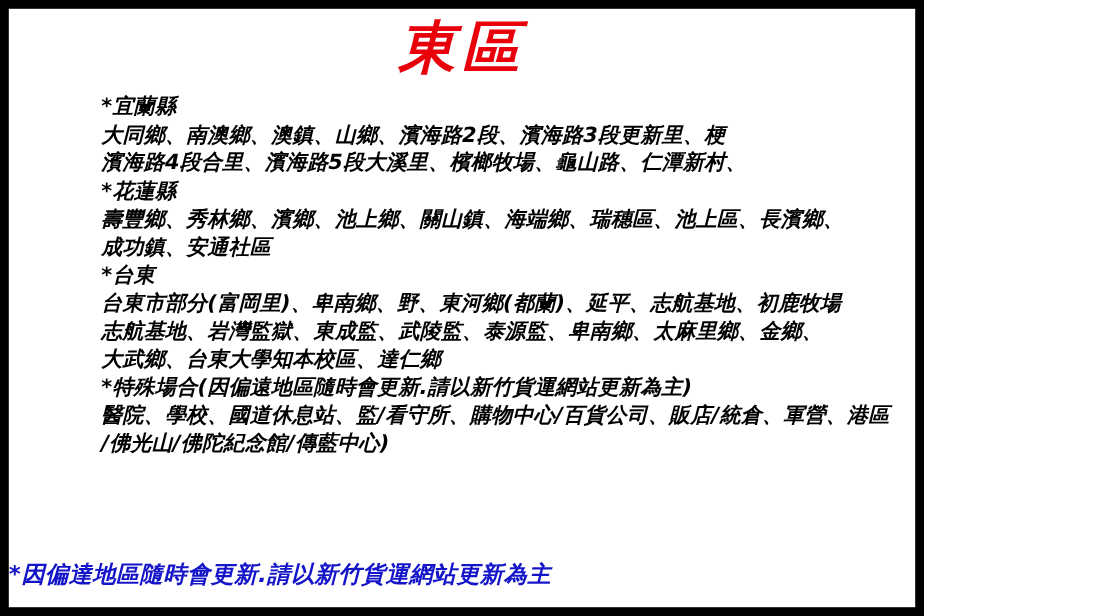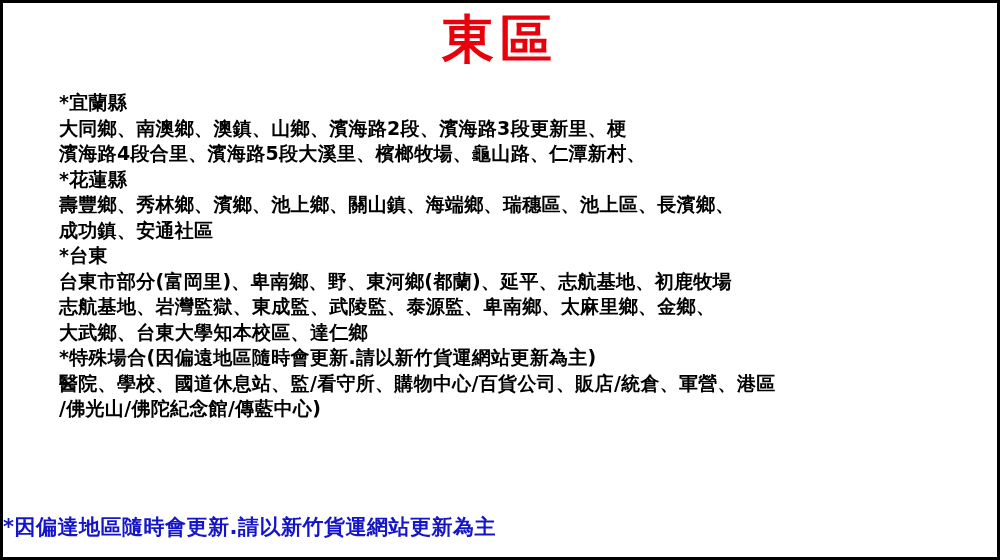--- a/index.html
+++ b/index.html
@@ -8,39 +8,40 @@
   }
   body {
     width: 1000px;
     height: 560px;
     background: #ffffff;
     font-family: "DejaVu Sans", "Liberation Sans", sans-serif;
     overflow: hidden;
   }
   .slide {
     position: relative;
-    width: 1000px;
+    width: 840px;
     height: 560px;
     background: #ffffff;
     box-sizing: border-box;
-    border: 3px solid #000000;
+    border: 8px solid #000000;
+    font-style: italic;
   }
   .title {
     text-align: center;
     color: #e8000b;
     font-size: 52px;
     font-weight: bold;
     letter-spacing: 6px;
     margin-top: 8px;
     line-height: 1.1;
     font-family: "DejaVu Sans", "Liberation Sans", sans-serif;
   }
   .body-block {
-    margin-top: 22px;
-    padding-left: 56px;
+    margin-top: 12px;
+    padding-left: 84px;
     padding-right: 20px;
   }
   .line {
     color: #000000;
     font-size: 19px;
     font-weight: bold;
     line-height: 25.5px;
     white-space: pre;
     letter-spacing: 0.3px;
   }

